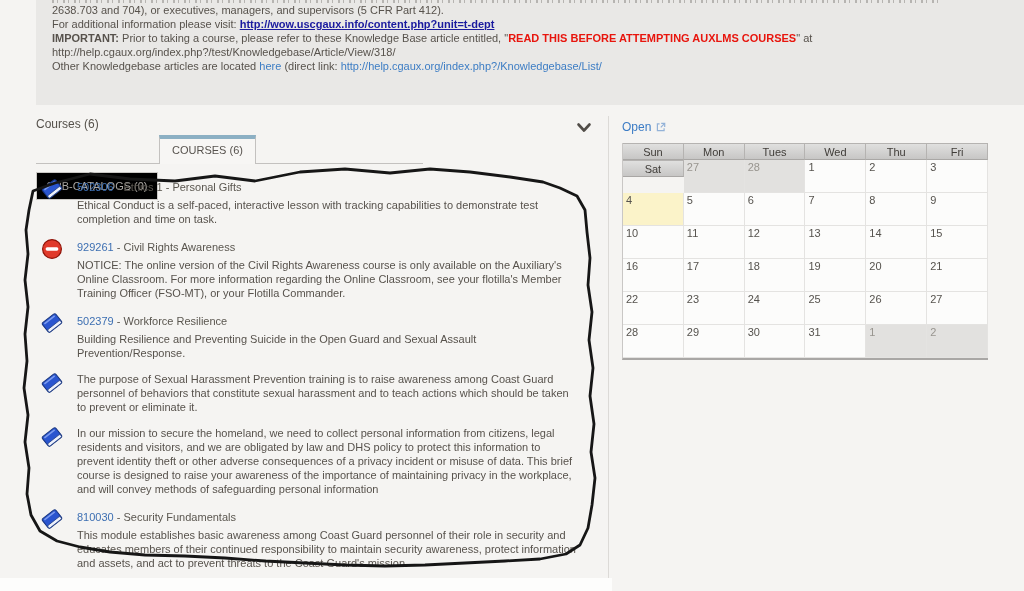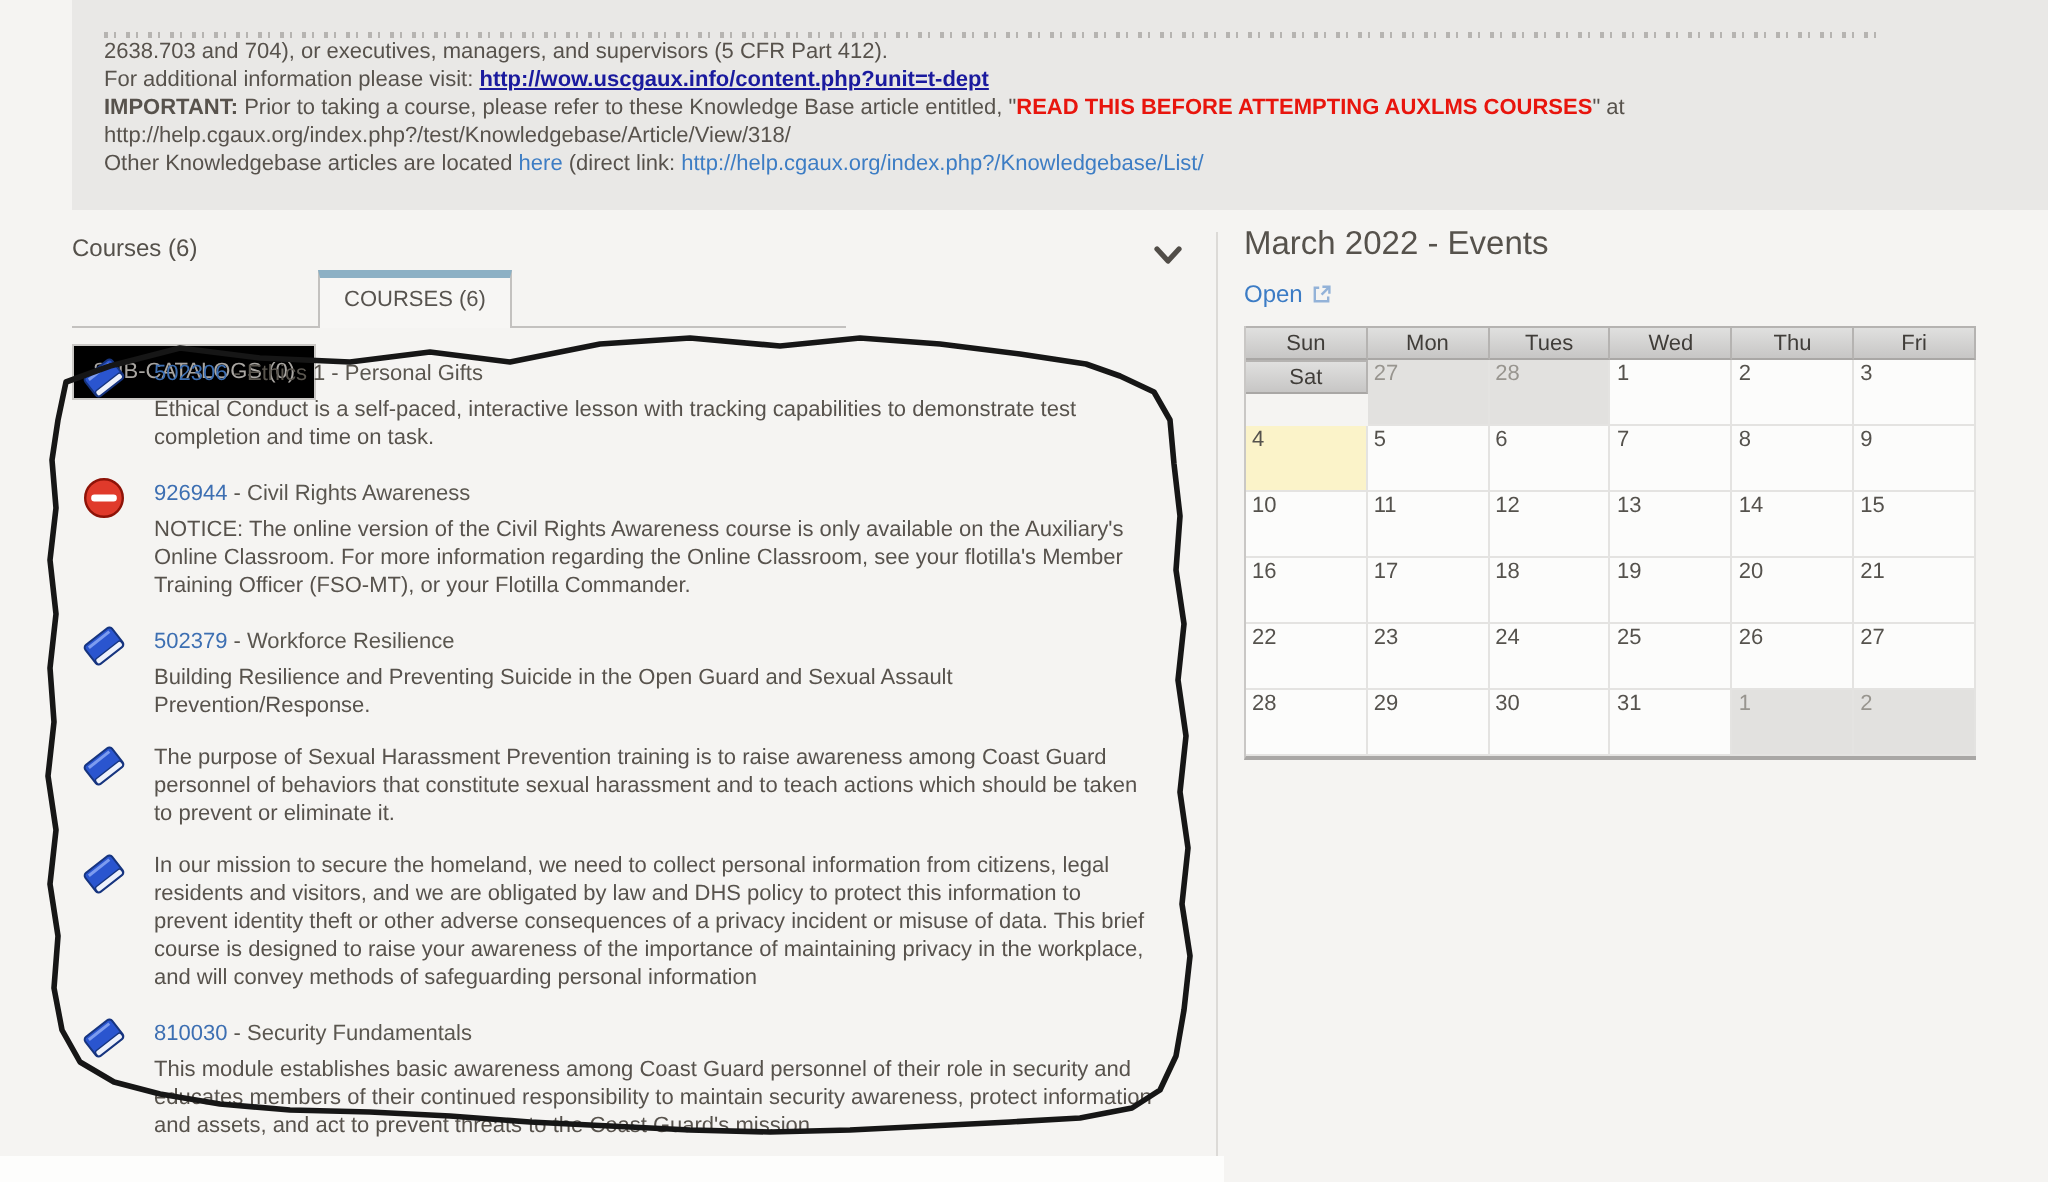--- a/index.html
+++ b/index.html
@@ -6,21 +6,21 @@
   html,body { width:1024px; height:591px; overflow:hidden; }
   body {
     font-family:"Liberation Sans","DejaVu Sans",sans-serif;
     background:#f5f4f2; color:#57524c; position:relative;
   }
   a { text-decoration:none; cursor:pointer; }
 
   
   .notice-box {
     position:absolute; left:36px; top:0; width:988px; height:105px;
-    background:#e9e8e6; padding:16px 16px; overflow:hidden;
+    background:#e9e8e6; padding:0 16px; overflow:hidden;
     font-size:11px; line-height:14px; color:#57524c;
   }
   .clipped-remnant {
     height:3px; width:890px; margin-top:0;
     background:repeating-linear-gradient(90deg,#8d8a86 0 2px,transparent 2px 5px,#8d8a86 5px 6px,transparent 6px 11px);
     opacity:.55;
   }
   .notice-box p { margin:0; }
   .p1 { margin-top:5px; }
   .p2 { margin-top:8px; }
@@ -115,21 +115,21 @@
         <div class="ctitle"><a>502306</a><span> - Ethics 1 - Personal Gifts</span></div>
         <div class="cdesc">Ethical Conduct is a self-paced, interactive lesson with tracking capabilities to demonstrate test completion and time on task.</div>
       </div>
     </div>
     <div class="course">
       <span class="cicon"><svg width="22" height="22" viewBox="0 0 22 22">
           <circle cx="11" cy="11" r="9.4" fill="#e03a2b" stroke="#8e1308" stroke-width="1.2"></circle>
           <rect x="4.6" y="9.3" width="12.8" height="3.4" rx="1.6" fill="#ffffff"></rect>
         </svg></span>
       <div class="ctext">
-        <div class="ctitle"><a>926944</a><span> - Civil Rights Awareness</span></div>
+        <div class="ctitle"><a>929261</a><span> - Civil Rights Awareness</span></div>
         <div class="cdesc">NOTICE: The online version of the Civil Rights Awareness course is only available on the Auxiliary's Online Classroom. For more information regarding the Online Classroom, see your flotilla's Member Training Officer (FSO-MT), or your Flotilla Commander.</div>
       </div>
     </div>
     <div class="course">
       <span class="cicon"><svg width="22" height="22" viewBox="0 0 22 22">
           <g transform="rotate(-38 11 11)">
             <rect x="2.5" y="5" width="17" height="12" rx="1.8" fill="#2a55cf" stroke="#16347f" stroke-width="1"></rect>
             <rect x="3" y="13.6" width="16" height="3.2" rx="1.2" fill="#edf1fb" stroke="#16347f" stroke-width="0.7"></rect>
             <path d="M4.5 7 L17.5 7" stroke="#7d9cef" stroke-width="1.5" fill="none"></path>
           </g>
@@ -175,21 +175,20 @@
         <div class="ctitle"><a>810030</a><span> - Security Fundamentals</span></div>
         <div class="cdesc">This module establishes basic awareness among Coast Guard personnel of their role in security and educates members of their continued responsibility to maintain security awareness, protect information and assets, and act to prevent threats to the Coast Guard's mission.</div>
       </div>
     </div>
   </div>
 
 <div class="v-divider"></div>
 <div class="bottom-strip"></div>
 
 <div class="cal-panel">
-  <div class="cal-title">March 2022 - Events</div>
   <div class="cal-open">
     <a>Open</a>
     <svg width="12" height="12" viewBox="0 0 12 12">
       <path d="M4.6 2.9 H2.4 V9.6 H9.1 V7.2" fill="none" stroke="#93b2d8" stroke-width="1.2"></path>
       <path d="M6.2 2.4 H9.7 V5.9" fill="none" stroke="#93b2d8" stroke-width="1.2"></path>
       <path d="M9.4 2.7 L5.8 6.3" fill="none" stroke="#93b2d8" stroke-width="1.2"></path>
     </svg>
   </div>
   <div class="cal-table">
       <div class="cal-h">Sun</div>

